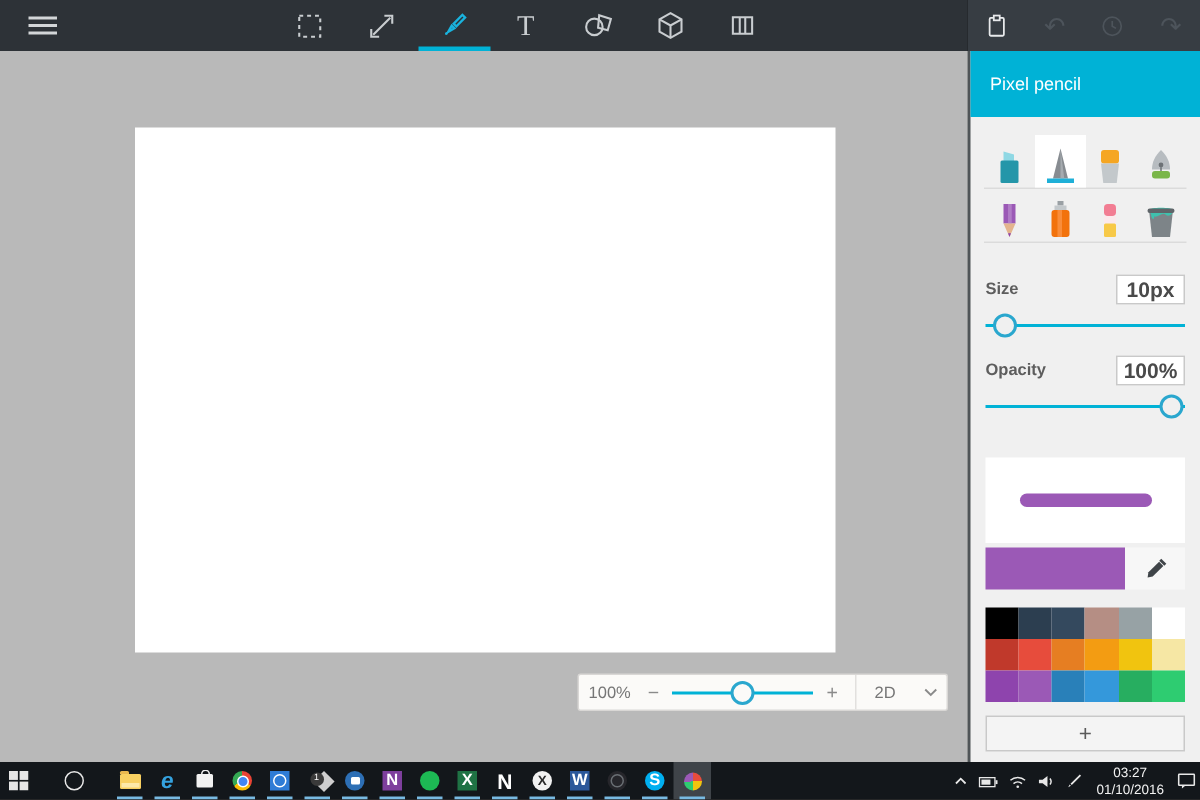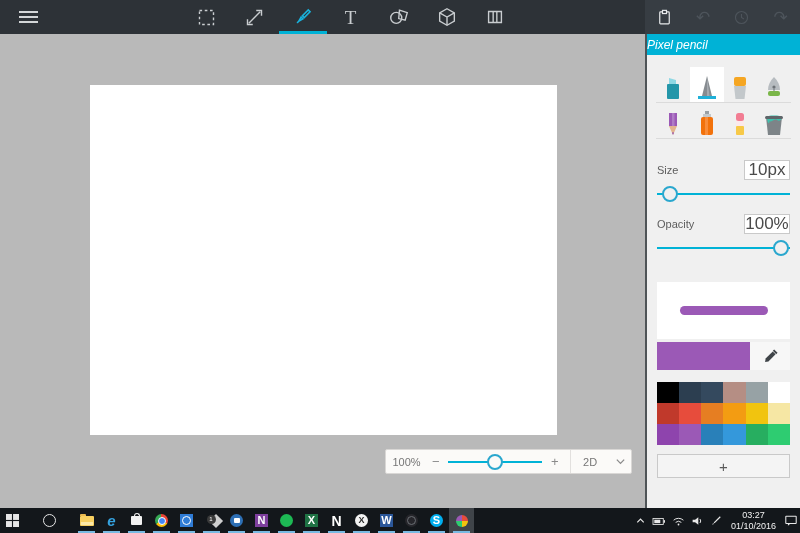--- a/index.html
+++ b/index.html
@@ -41,32 +41,32 @@
   .zoom-btn{width:18px;text-align:center;font-size:13px;color:#8a8a8a;}
   .zoom-slider{position:relative;width:96px;height:15px;margin:0 4px;}
   .zoom-slider .track{position:absolute;left:0;right:0;top:7px;height:2px;}
   .zoom-slider .thumb{position:absolute;top:8px;width:12px;height:12px;background:#fbfaf8;border:2px solid #2aa7ce;border-radius:50%;transform:translate(-50%,-50%);}
   .zoom-divider{width:1px;height:100%;background:#e2e0de;margin-left:6px;}
   .dim-label{width:40px;text-align:center;}
   .zoom-chevron{width:22px;display:flex;justify-content:center;color:#8a8a8a;}
 
   
   .right-panel{width:155px;box-sizing:border-box;border-left:2px solid #4f5457;background:#f0f0f0;display:flex;flex-direction:column;}
-  .panel-header{height:21px;flex:0 0 auto;color:#fff;font-size:12px;display:flex;align-items:center;font-style:italic;}
+  .panel-header{height:44px;flex:0 0 auto;color:#fff;font-size:12px;display:flex;align-items:center;padding-left:13px;}
   .tools{padding:12px 9px 0;}
   .tool-row{display:flex;border-bottom:1px solid #dbdbdb;}
   .tool{flex:1;height:35px;display:flex;align-items:flex-end;justify-content:center;}
   .tool svg{display:block;margin-bottom:1px;}
   .tool.selected{background:#fff;}
-  .group{padding:0 10px;}
+  .group{padding:0 10px;font-weight:bold;}
   .group-head{display:flex;justify-content:space-between;align-items:center;}
   .group-head.size{margin-top:21px;}
   .group-head.opacity{margin-top:13px;}
   .group-label{font-size:11px;color:#5d5d5d;}
-  .value-box{width:44px;height:18px;background:#fff;border:1px solid #c9c9c9;font-size:17px;color:#4a4a4a;display:flex;align-items:center;justify-content:center;text-align:right;}
+  .value-box{width:44px;height:18px;background:#fff;border:1px solid #c9c9c9;font-size:14px;color:#4a4a4a;display:flex;align-items:center;justify-content:center;text-align:right;}
   .slider{position:relative;height:15px;margin-top:6px;}
   .slider .track{position:absolute;left:0;right:0;top:7px;height:2px;}
   .slider .thumb{position:absolute;top:8px;width:12px;height:12px;background:#f0f0f0;border:2px solid #2aa7ce;border-radius:50%;transform:translate(-50%,-50%);}
   .stroke-preview{margin:27px 10px 0;height:57px;background:#fff;display:flex;align-items:center;justify-content:center;}
   .stroke-line{width:88px;height:9px;border-radius:5px;}
   .color-row{margin:3px 10px 0;height:28px;display:flex;}
   .current-color{flex:1;}
   .eyedropper-cell{width:40px;background:#f7f7f7;display:flex;align-items:center;justify-content:center;}
   .palette{margin:12px 10px 0;display:grid;grid-template-columns:repeat(6,1fr);}
   .swatch{height:21px;}

